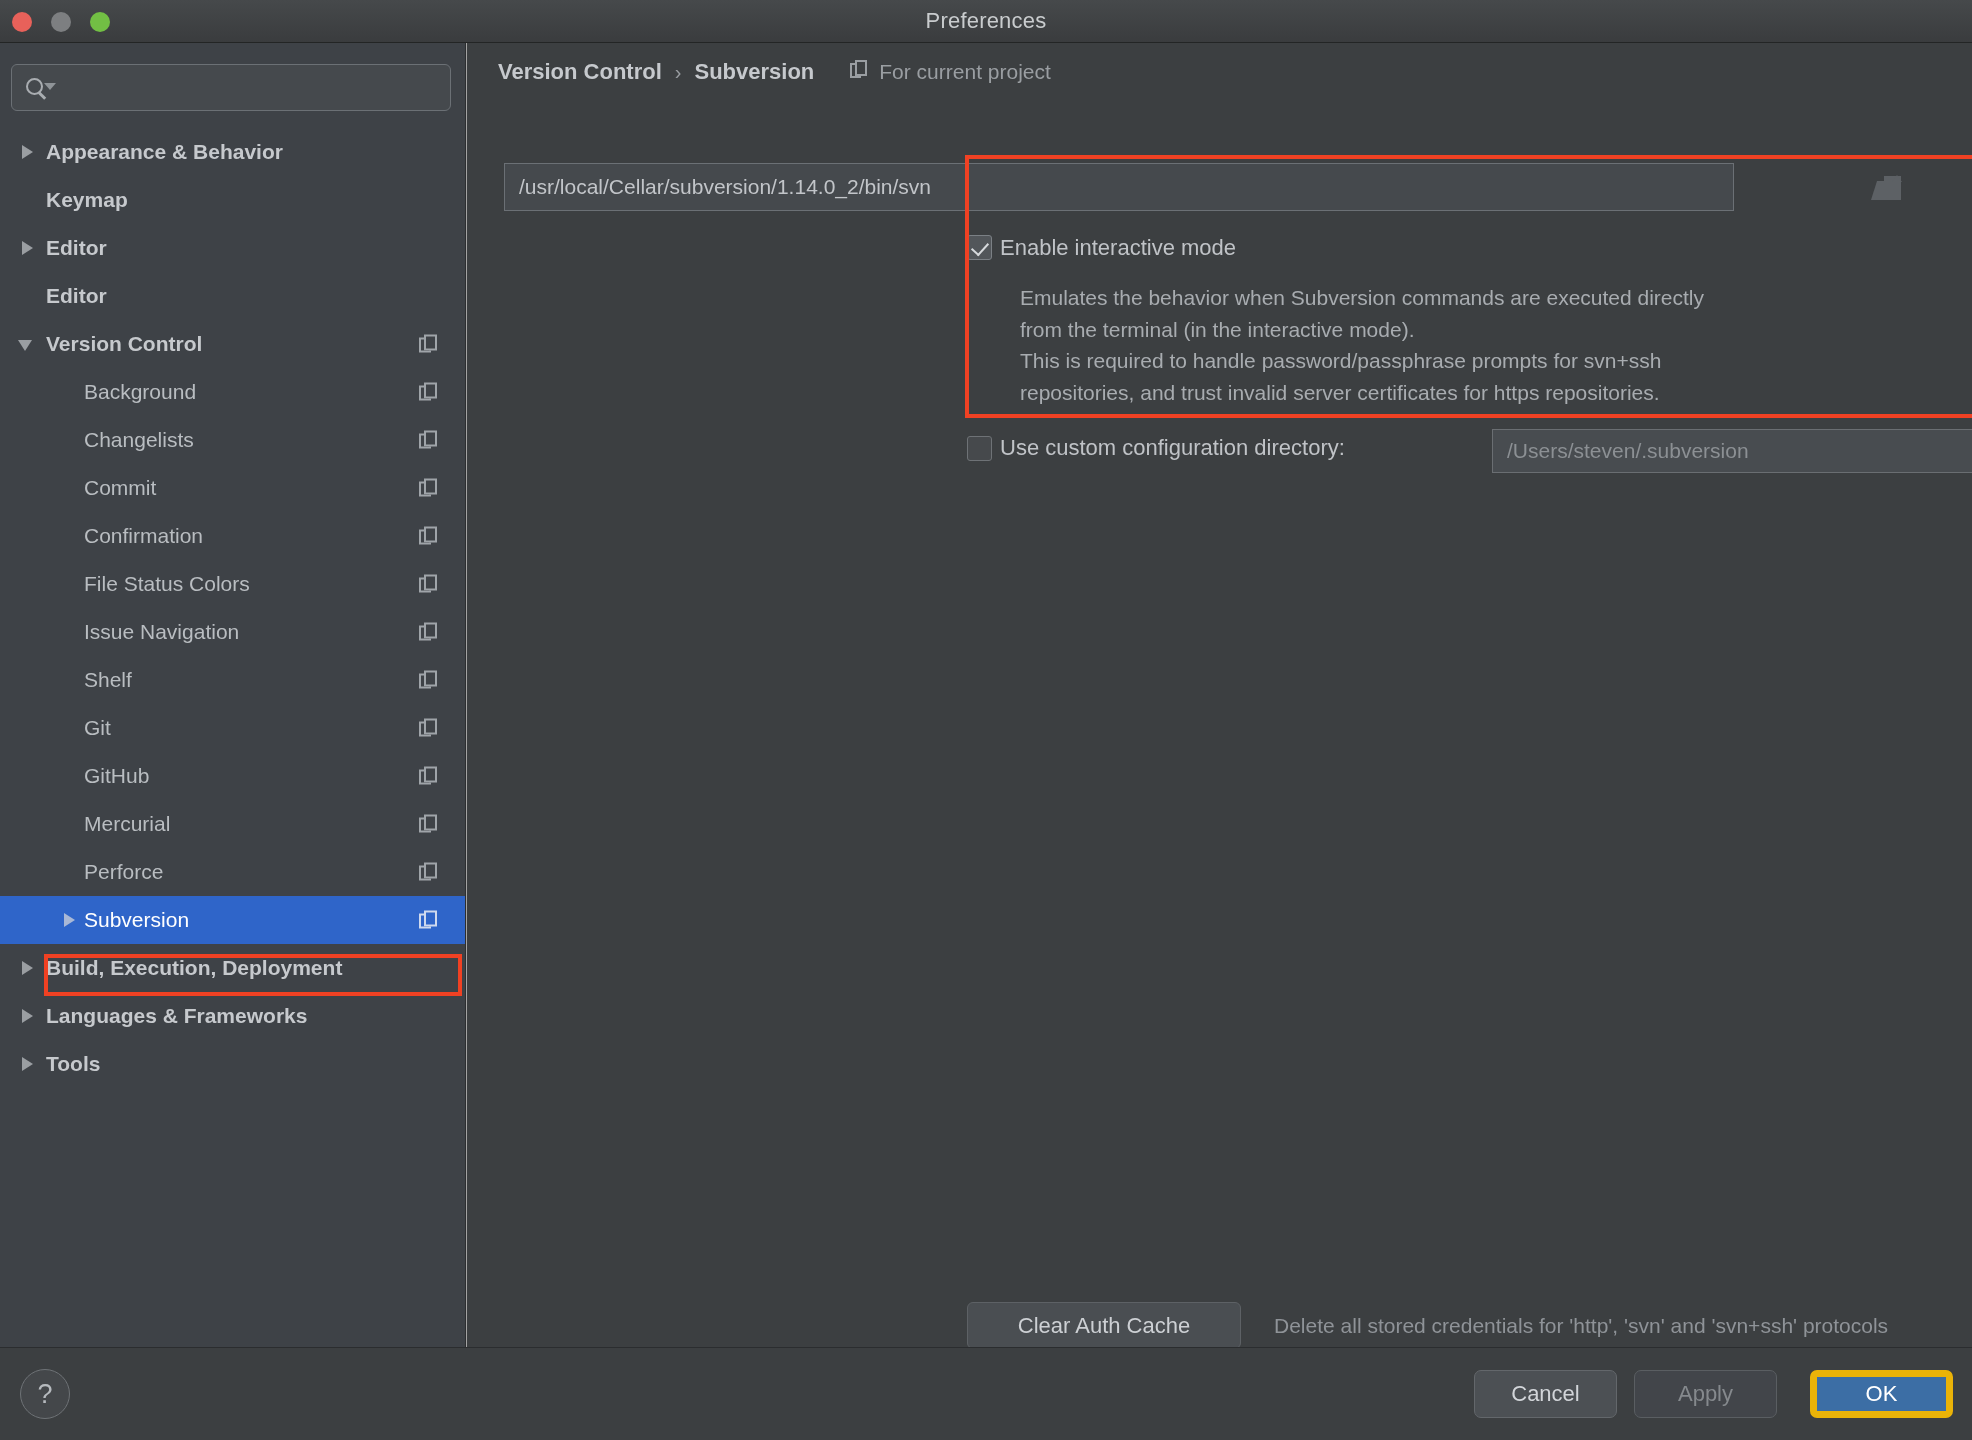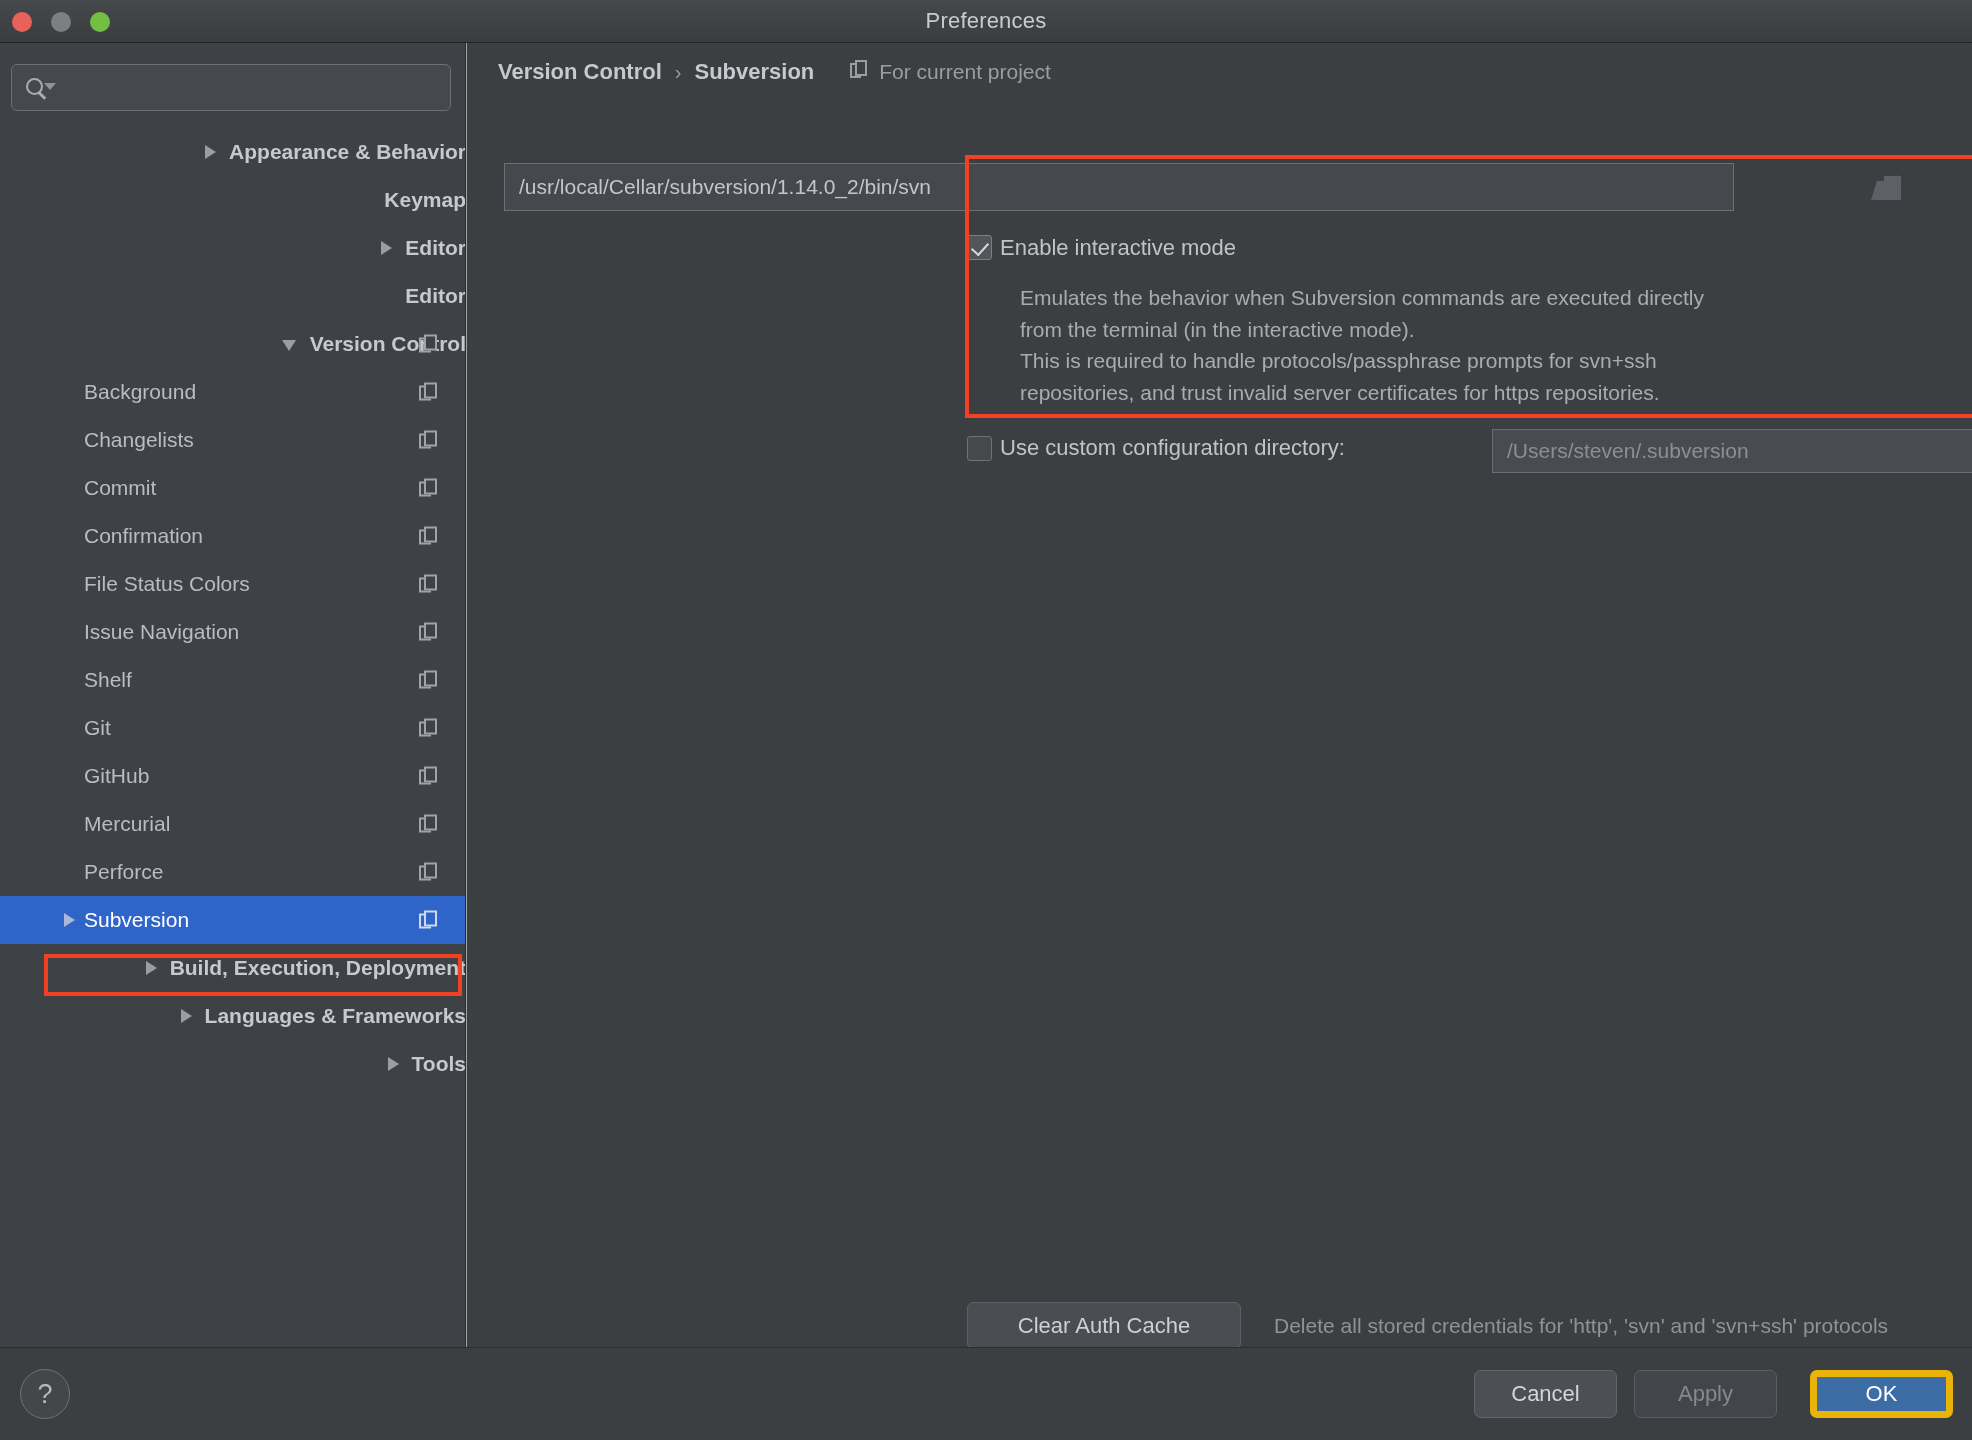--- a/index.html
+++ b/index.html
@@ -67,21 +67,21 @@
   .tree-row .arrow.right::before {
     content:""; position:absolute; left:6px; top:4px;
     border-top:7.5px solid transparent; border-bottom:7.5px solid transparent;
     border-left:11px solid #9a9ea2;
   }
   .tree-row .arrow.down::before {
     content:""; position:absolute; left:2px; top:7px;
     border-left:7.5px solid transparent; border-right:7.5px solid transparent;
     border-top:11px solid #9a9ea2;
   }
-  .tree-row.level0 { font-weight:bold; color:#c6c9cd;justify-content:flex-end; }
+  .tree-row.level0 { font-weight:bold; color:#c6c9cd; }
   .tree-row.level0 .label { padding-left:4px; }
   .tree-row.level1 { padding-left:58px; color:#b9bdc1; font-weight:normal; }
   .tree-row.level1 .label { padding-left:0; }
   .tree-row.selected {
     background:#2f65c9; color:#ffffff;
   }
   .tree-row.selected .arrow.right::before { border-left-color:#a9b8d6; }
   .copy-ico {
     position:absolute; right:28px; top:50%; transform:translateY(-50%);
     width:19px; height:19px;
@@ -382,21 +382,21 @@
     </div>
 
     <div class="chk-row" style="left:500px; top:192px;">
       <span class="checkbox checked"></span>
       <span class="chk-label">Enable interactive mode</span>
     </div>
 
     <div class="desc">
       <div>Emulates the behavior when Subversion commands are executed directly</div>
       <div>from the terminal (in the interactive mode).</div>
-      <div>This is required to handle protocols/passphrase prompts for svn+ssh</div>
+      <div>This is required to handle password/passphrase prompts for svn+ssh</div>
       <div>repositories, and trust invalid server certificates for https repositories.</div>
     </div>
 
     <div class="annot-main"></div>
 
     <div class="chk-row custom-row" style="position:absolute;">
       <span class="checkbox off"></span>
       <span class="chk-label">Use custom configuration directory:</span>
     </div>
     <div class="custom-field">

